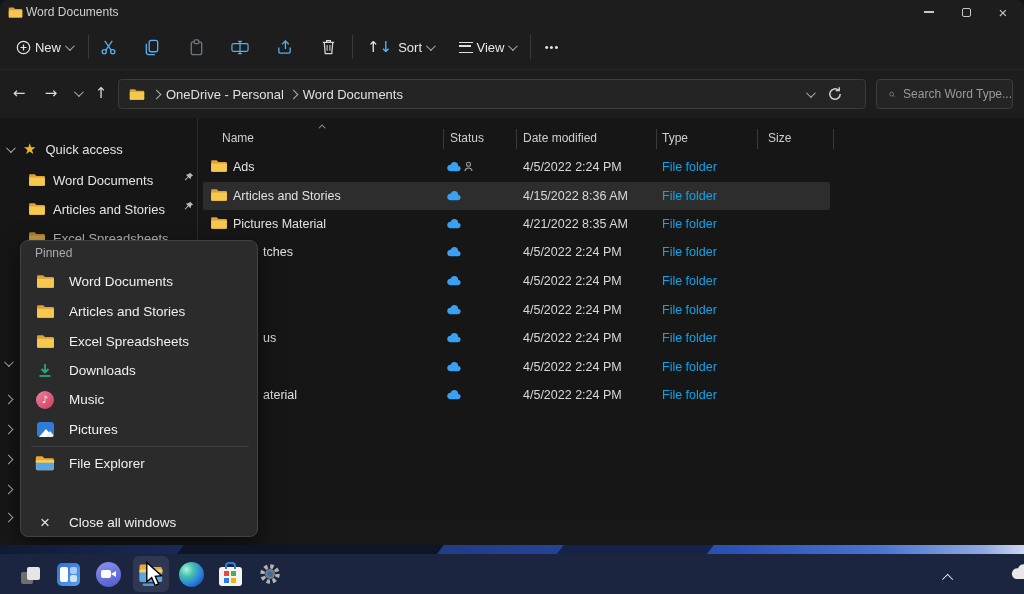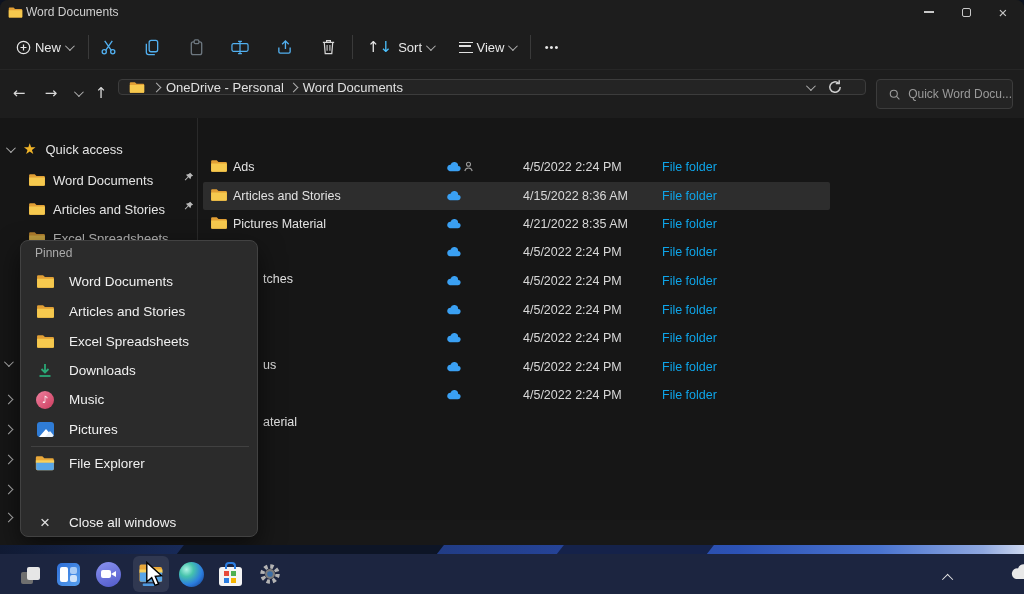--- a/index.html
+++ b/index.html
@@ -18,36 +18,36 @@
   .tsep{position:absolute;top:11px;width:1px;height:24px;background:#3a3a3a;}
   .tlabel{font-size:13px;color:#e8e8e8;margin:0 4px;}
   .chev{display:inline-block;width:7px;height:7px;border-right:1.4px solid #b0b0b0;border-bottom:1.4px solid #b0b0b0;}
   .chev-down{transform:rotate(45deg) translateY(-2px);}
   .chev-right{transform:rotate(-45deg);}
   .chev-up{transform:rotate(-135deg) translateY(-2px);}
   .arrow-glyph{font-family:"DejaVu Sans",sans-serif;font-size:15px;color:#d8d8d8;}
   
   .navrow{position:absolute;left:0;top:70px;width:100%;height:48px;background:#1d1d1d;}
   .navbtn{position:absolute;top:8px;width:30px;height:30px;display:flex;align-items:center;justify-content:center;border-radius:4px;}
-  .addrbox{position:absolute;left:118px;top:9px;width:748px;height:16px;background:#242424;border:1px solid #3c3c3c;border-radius:4px;display:flex;align-items:center;}
+  .addrbox{position:absolute;left:118px;top:9px;width:748px;height:30px;background:#242424;border:1px solid #3c3c3c;border-radius:4px;display:flex;align-items:center;}
   .crumb{font-size:13px;color:#e0e0e0;padding:0 6px;}
   .searchbox{position:absolute;left:876px;top:9px;width:137px;height:30px;background:#242424;border:1px solid #3c3c3c;border-radius:4px;display:flex;align-items:center;overflow:hidden;}
   .search-ph{font-size:12px;color:#9a9a9a;margin-left:8px;white-space:nowrap;}
   
   .content{position:absolute;left:0;top:118px;width:1024px;height:402px;background:#161616;}
   .side-divider{position:absolute;left:197px;top:0;width:1px;height:402px;background:#2a2a2a;}
   .siderow{position:absolute;left:0;height:28px;display:flex;align-items:center;}
   .sidelabel{font-size:13px;color:#e4e4e4;white-space:nowrap;}
   
   .hdr-text{position:absolute;top:13px;font-size:12px;color:#cfcfcf;white-space:nowrap;}
   .hdr-line{position:absolute;top:11px;width:1px;height:20px;background:#3a3a3a;}
   .frow{position:absolute;left:197px;width:827px;height:29px;}
   .frow .sel{position:absolute;left:6px;top:0px;width:627px;height:28px;background:#2d2d2d;border-radius:2px;}
   .fname{position:absolute;left:36px;top:7px;font-size:12.5px;color:#e2e2e2;white-space:nowrap;}
-  .fname-frag{position:absolute;left:66px;top:7px;font-size:12.5px;color:#e2e2e2;white-space:nowrap;margin-top:27px;}
+  .fname-frag{position:absolute;left:66px;top:7px;font-size:12.5px;color:#e2e2e2;white-space:nowrap;}
   .ficon{position:absolute;left:13px;top:6px;}
   .fstatus{position:absolute;left:249px;top:8px;}
   .fshare{position:absolute;left:266px;top:8px;}
   .fdate{position:absolute;left:326px;top:7px;font-size:12.5px;color:#d8d8d8;white-space:nowrap;}
   .ftype{position:absolute;left:465px;top:7px;font-size:12.5px;color:#0ea5e9;white-space:nowrap;}
   
   .statusbar{position:absolute;left:0;top:520px;width:1024px;height:25px;background:#181818;}
   .viewtoggle{position:absolute;top:3px;width:21px;height:19px;border-radius:3px;display:flex;align-items:center;justify-content:center;}
   .vt-active{background:#3c3c3c;}
   .lines3{width:12px;height:10px;border-top:1.8px solid #e0e0e0;border-bottom:1.8px solid #e0e0e0;position:relative;}
@@ -210,21 +210,21 @@
           <path d="M13.2 8a5.2 5.2 0 1 1-1.6-3.7" fill="none" stroke="#cfcfcf" stroke-width="1.5"></path>
           <path d="M12.2 1.2v3.4h-3.4" fill="none" stroke="#cfcfcf" stroke-width="1.5"></path>
         </svg>
       </div>
 
       <div class="searchbox">
         <svg style="margin-left:12px" width="13" height="13" viewBox="0 0 14 14">
           <circle cx="6" cy="6" r="4.4" fill="none" stroke="#9a9a9a" stroke-width="1.4"></circle>
           <path d="M9.4 9.4 13 13" stroke="#9a9a9a" stroke-width="1.4"></path>
         </svg>
-        <span class="search-ph">Quick Word Docu...</span>
+        <span class="search-ph">Search Word Type...</span>
       </div>
     </div>
 
     <div class="content">
       <div class="side-divider"></div>
 
       <div class="siderow" style="top:17px;left:2px">
         <span class="chev chev-down" style="margin-left:4px"></span>
         <span style="font-family:'DejaVu Sans',sans-serif;color:#f0b429;font-size:15px;margin-left:10px">★</span>
         <span class="sidelabel" style="margin-left:9px">Quick access</span>
@@ -257,20 +257,33 @@
         <span class="sidelabel" style="margin-left:7px">Excel Spreadsheets</span>
       </div>
 
       <span class="chev chev-down abs" style="left:4px;top:242px"></span>
       <span class="chev chev-right abs" style="left:5px;top:278px"></span>
       <span class="chev chev-right abs" style="left:5px;top:308px"></span>
       <span class="chev chev-right abs" style="left:5px;top:338px"></span>
       <span class="chev chev-right abs" style="left:5px;top:368px"></span>
       <span class="chev chev-right abs" style="left:5px;top:396px"></span>
 
+      <div class="abs" style="left:197px;top:0;width:827px;height:34px">
+        <span class="chev chev-up abs" style="left:124px;top:6px;width:5px;height:5px;border-color:#9a9a9a"></span>
+        <div class="hdr-text" style="left:25px">Name</div>
+        <div class="hdr-text" style="left:253px">Status</div>
+        <div class="hdr-text" style="left:326px">Date modified</div>
+        <div class="hdr-text" style="left:465px">Type</div>
+        <div class="hdr-text" style="left:571px">Size</div>
+        <div class="hdr-line" style="left:246px"></div>
+        <div class="hdr-line" style="left:319px"></div>
+        <div class="hdr-line" style="left:459px"></div>
+        <div class="hdr-line" style="left:560px"></div>
+        <div class="hdr-line" style="left:636px"></div>
+      </div>
 
       <div class="frow" style="top:35px">
         <svg class="ficon" width="18" height="14" viewBox="0 0 20 16">
           <path fill="#e19f35" d="M1 2.5Q1 1.3 2.2 1.3h5.2l2 2h8.4Q19 3.3 19 4.5v9Q19 14.7 17.8 14.7H2.2Q1 14.7 1 13.5Z"></path>
           <path fill="#f6c94e" d="M1 5h18v8.5q0 1.2-1.2 1.2H2.2Q1 14.7 1 13.5Z"></path>
         </svg>
         <span class="fname">Ads</span>
         <svg class="fstatus" width="15" height="11" viewBox="0 0 16 11">
           <path fill="#3aa0f3" d="M4 10.5h8.6a2.8 2.8 0 0 0 .4-5.6A4.2 4.2 0 0 0 4.8 3.6 3.5 3.5 0 0 0 4 10.5Z"></path>
         </svg>

